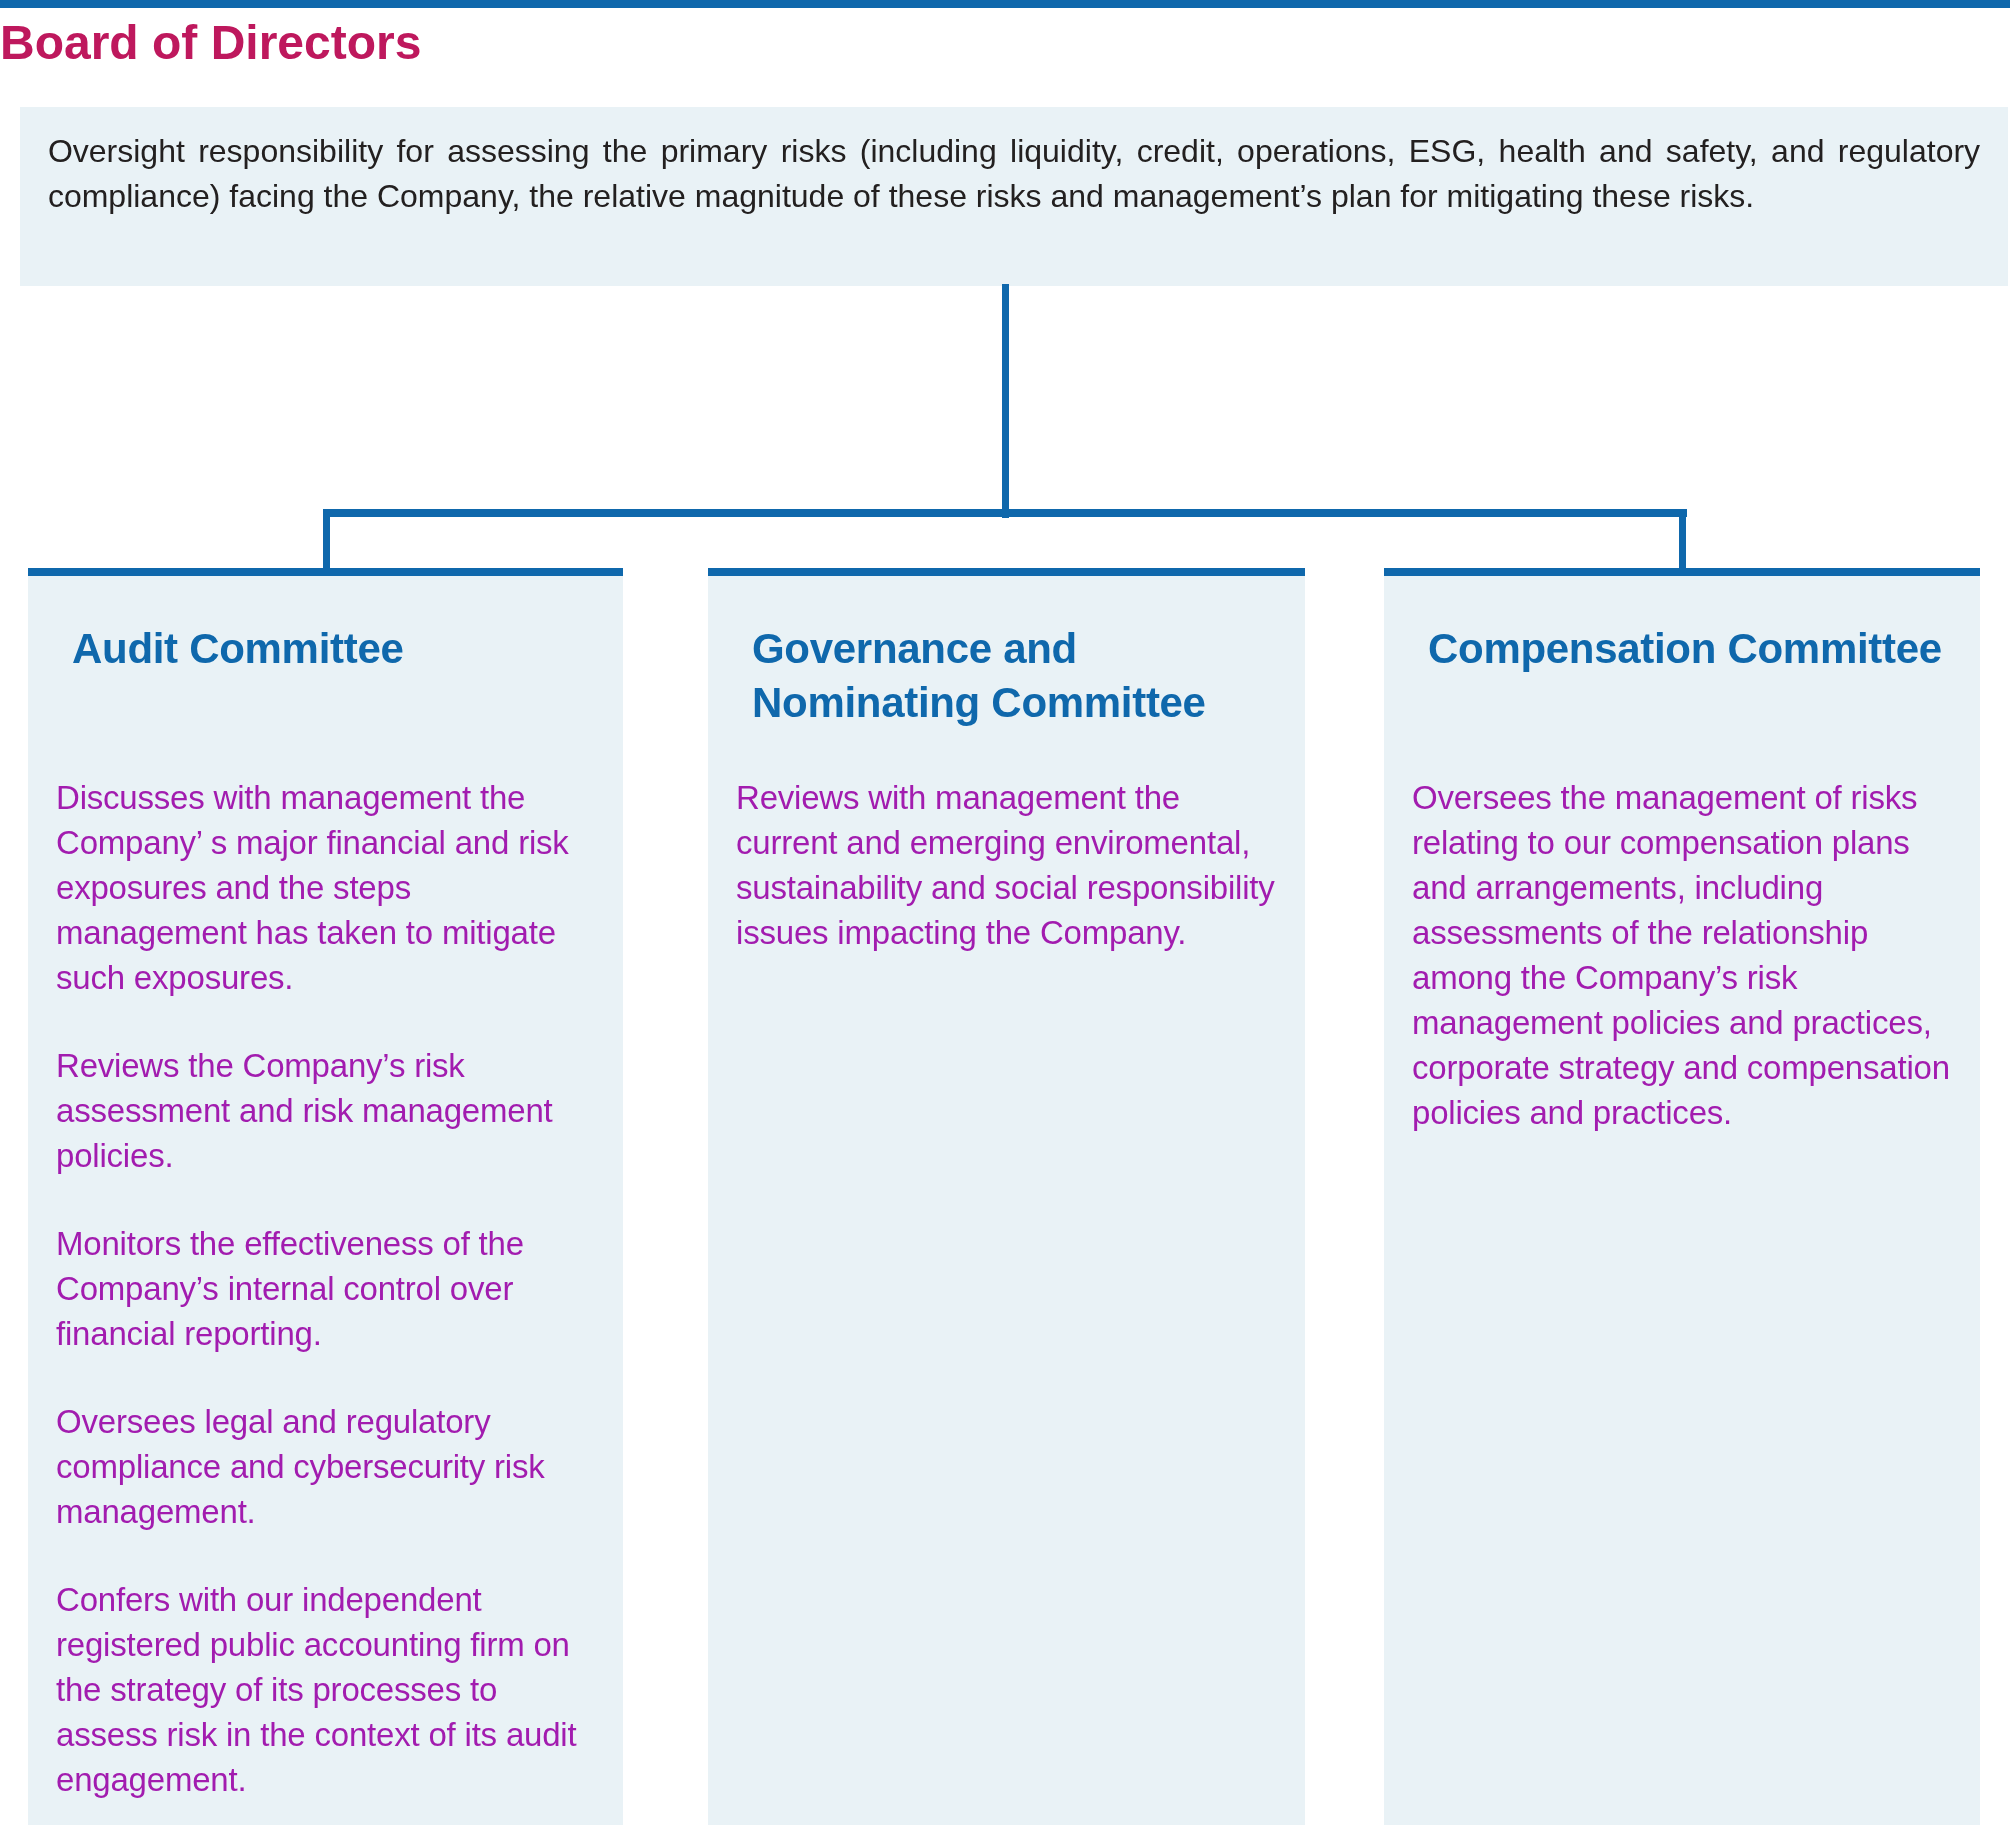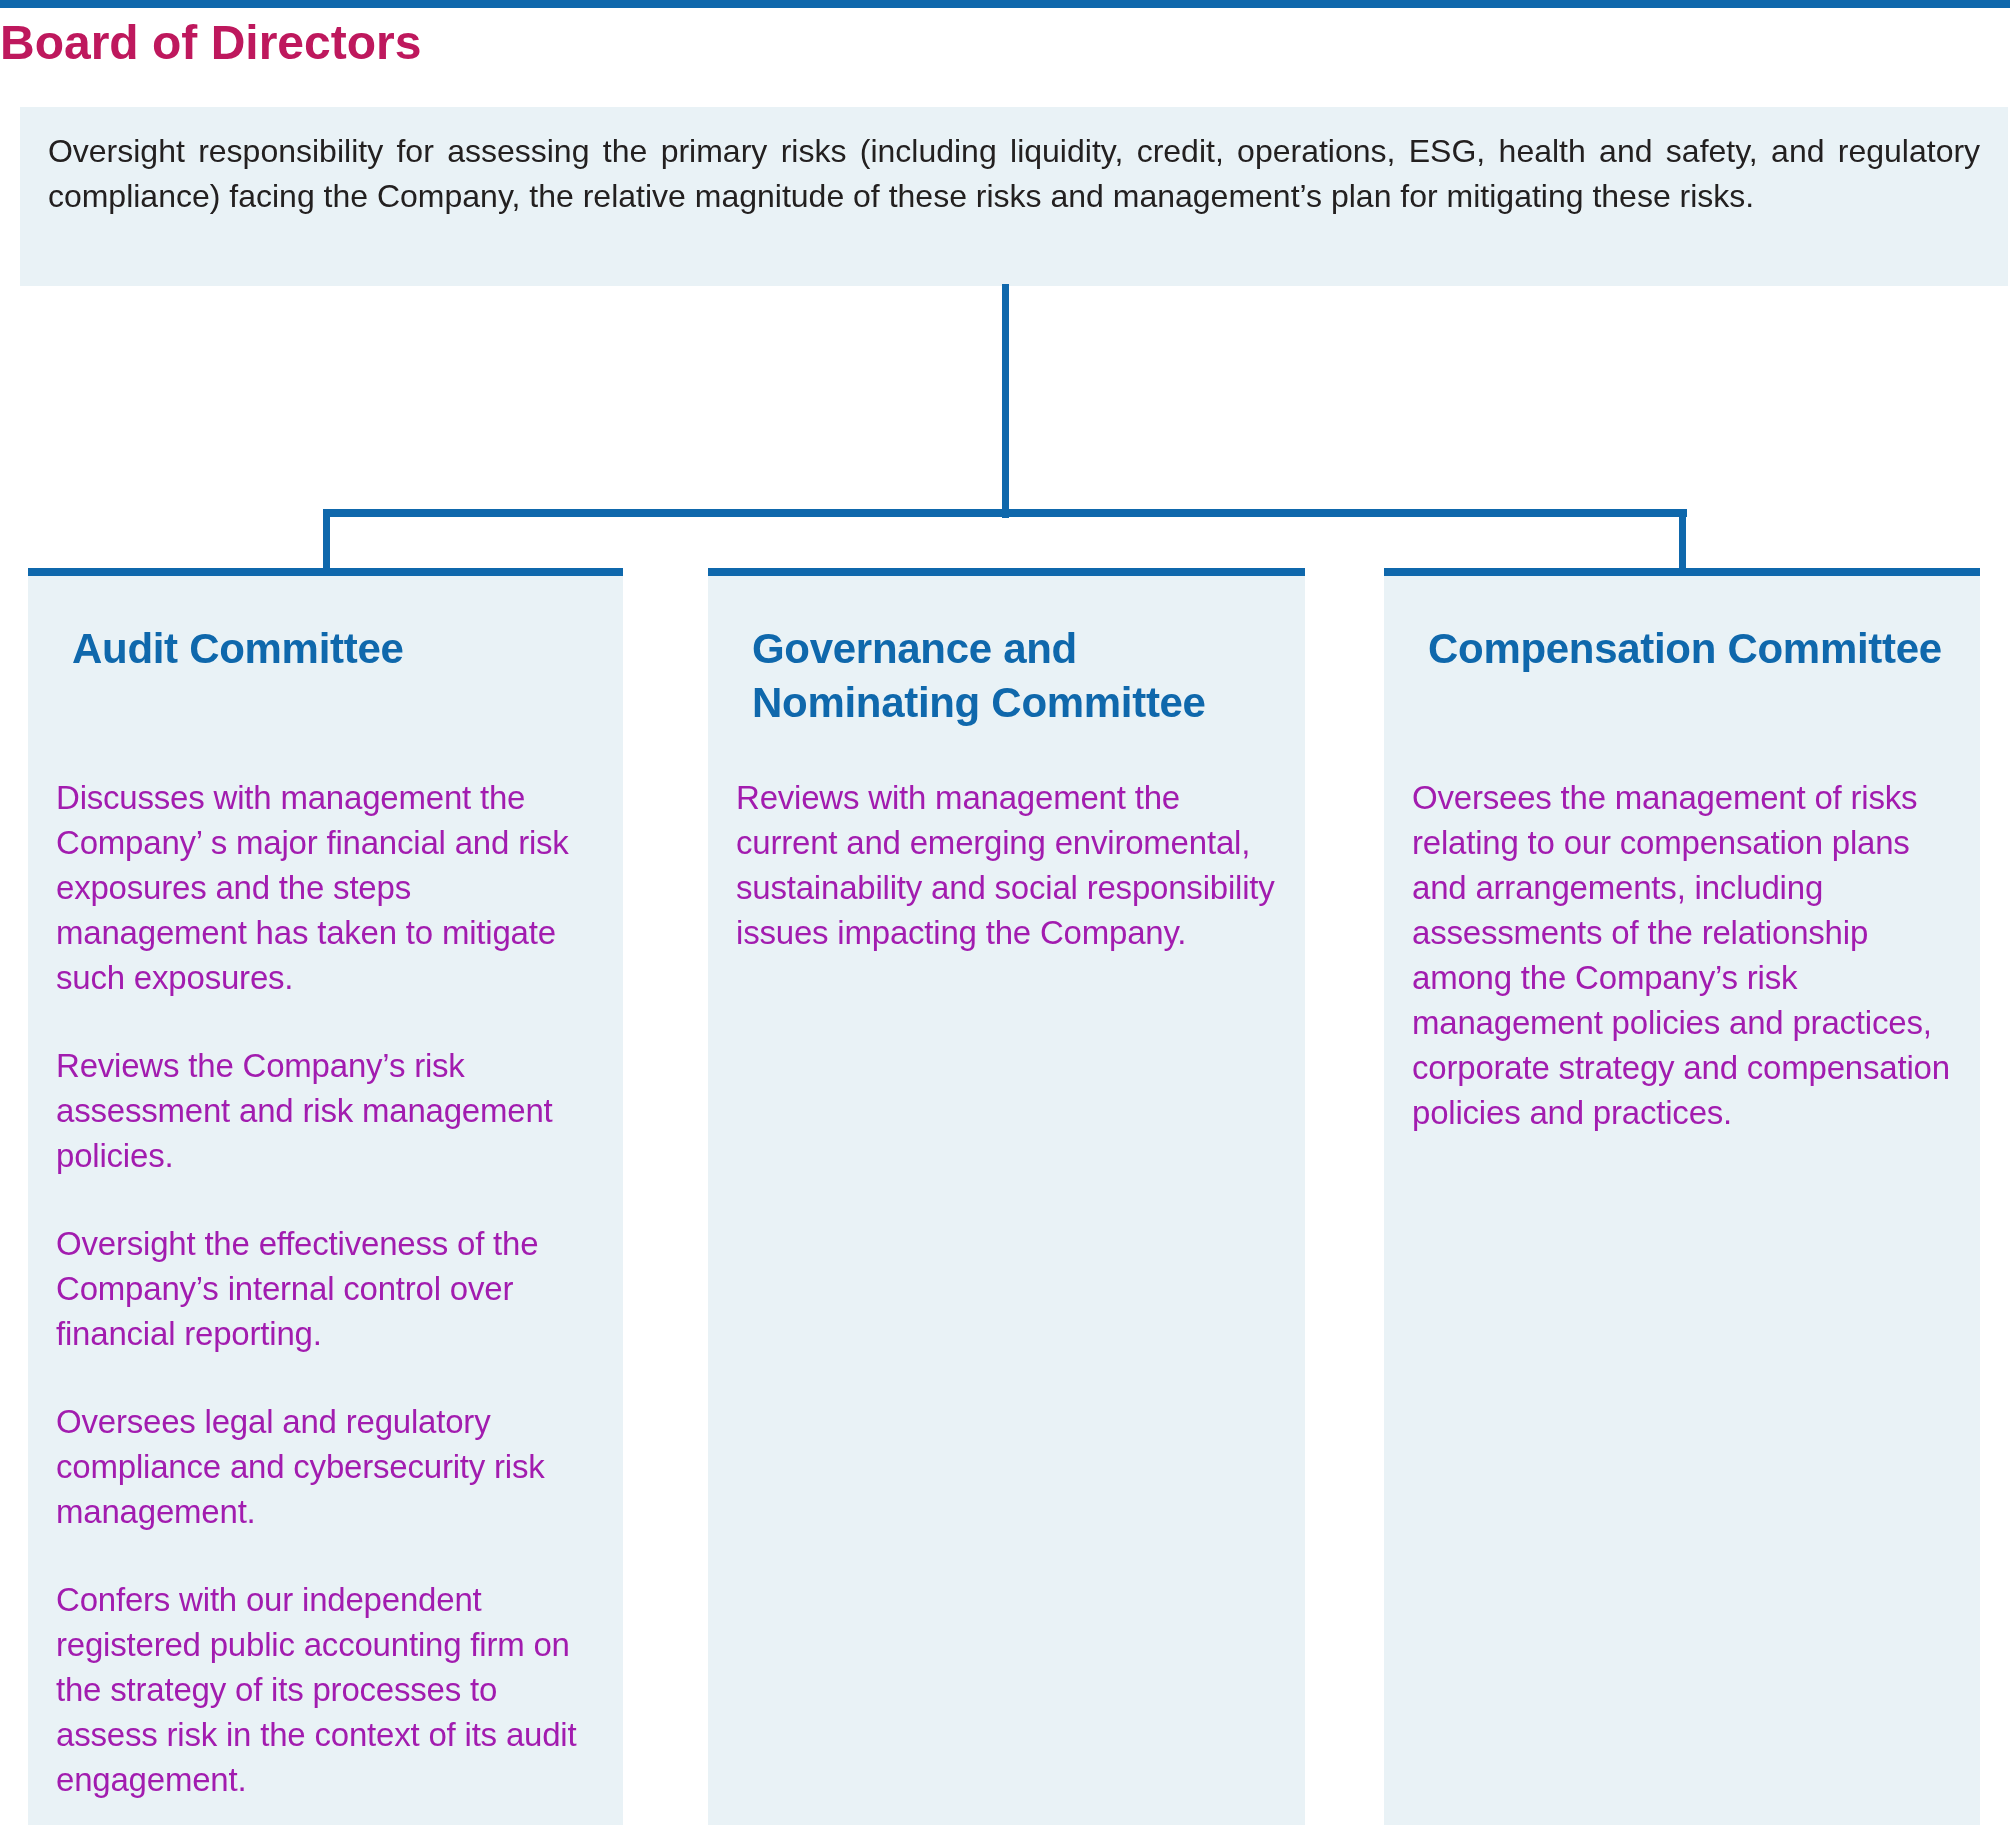--- a/index.html
+++ b/index.html
@@ -94,21 +94,21 @@
 
   <div class="connector vline-main"></div>
   <div class="connector hline"></div>
   <div class="connector vline-left"></div>
   <div class="connector vline-right"></div>
 
   <div class="committee c0">
     <h2>Audit Committee</h2>
     <p>Discusses with management the Company’ s major financial and risk exposures and the steps management has taken to mitigate such exposures.</p>
     <p>Reviews the Company’s risk assessment and risk management policies.</p>
-    <p>Oversight the effectiveness of the Company’s internal control over financial reporting.</p>
+    <p>Monitors the effectiveness of the Company’s internal control over financial reporting.</p>
     <p>Oversees legal and regulatory compliance and cybersecurity risk management.</p>
     <p>Confers with our independent registered public accounting firm on the strategy of its processes to assess risk in the context of its audit engagement.</p>
   </div>
 
   <div class="committee c1">
     <h2>Governance and Nominating Committee</h2>
     <p>Reviews with management the current and emerging enviromental, sustainability and social responsibility issues impacting the Company.</p>
   </div>
 
   <div class="committee c2">

